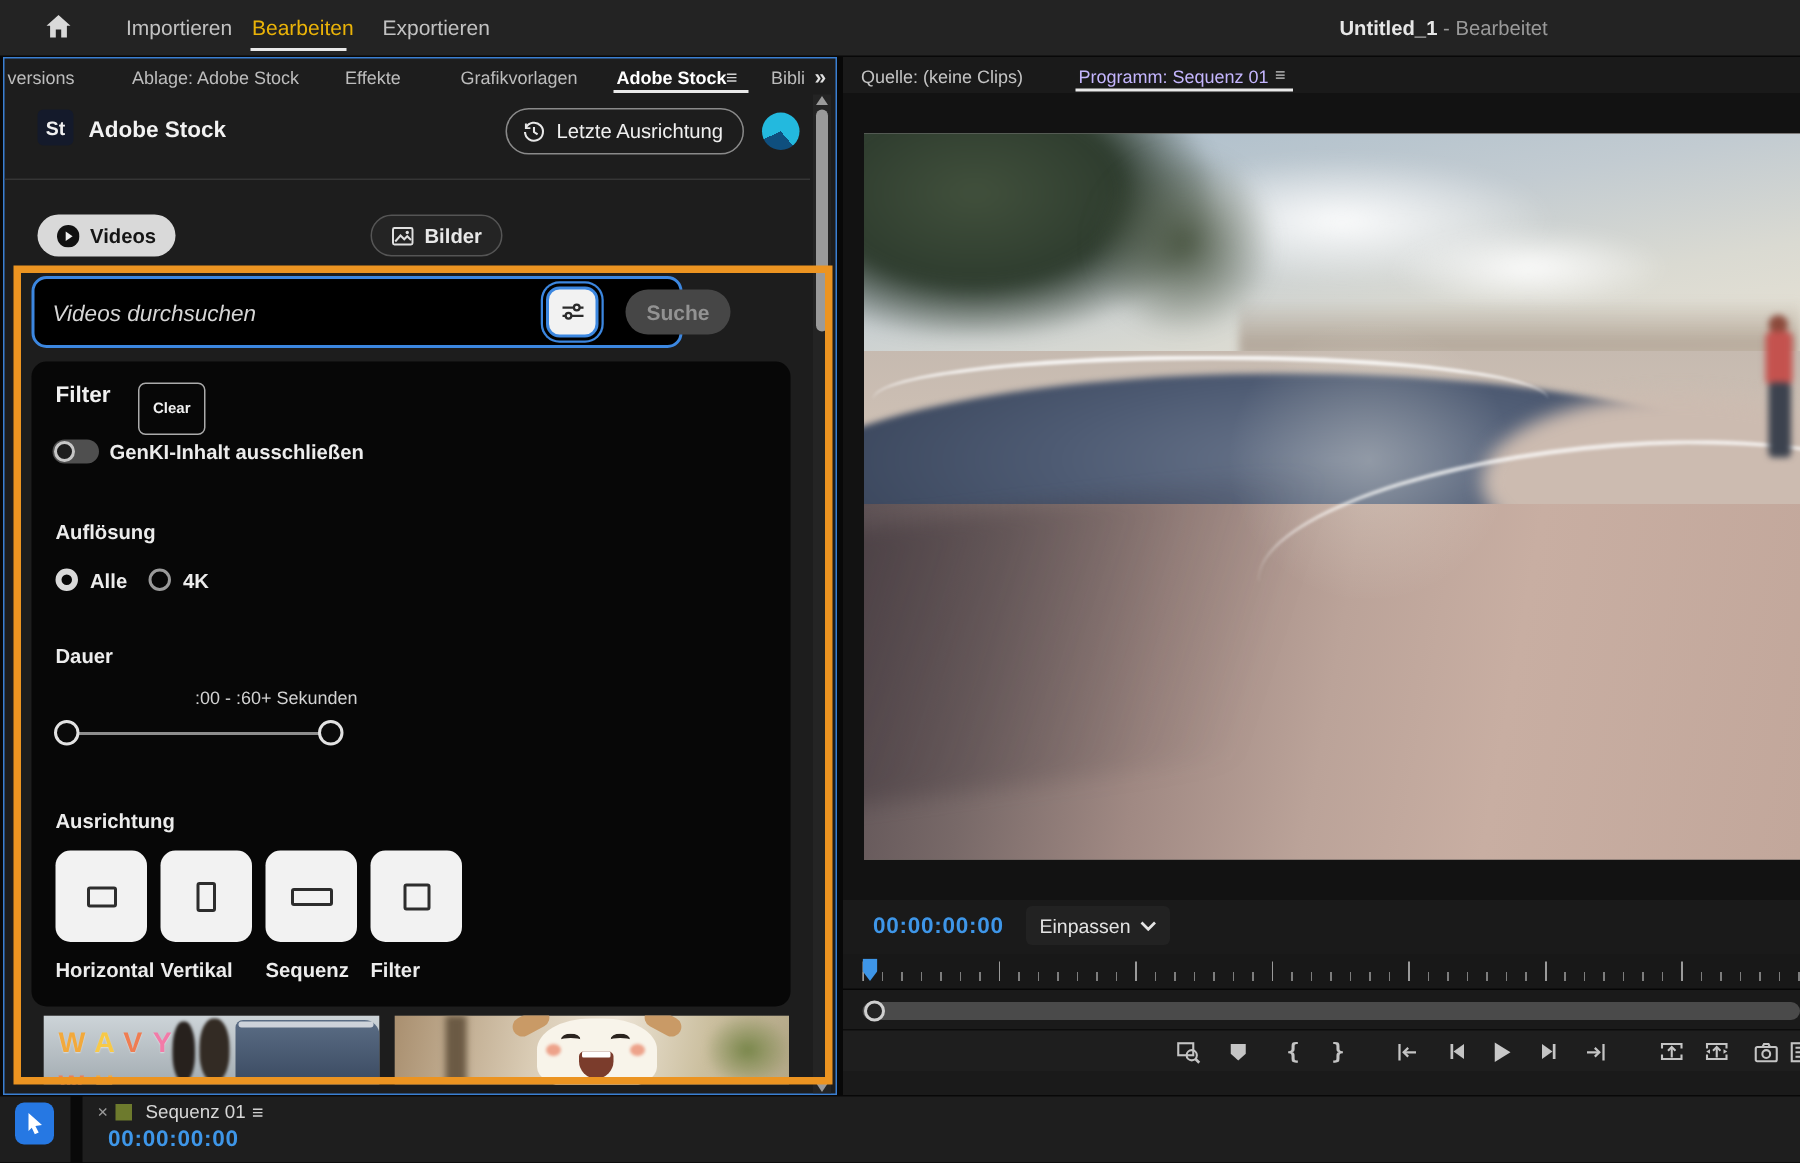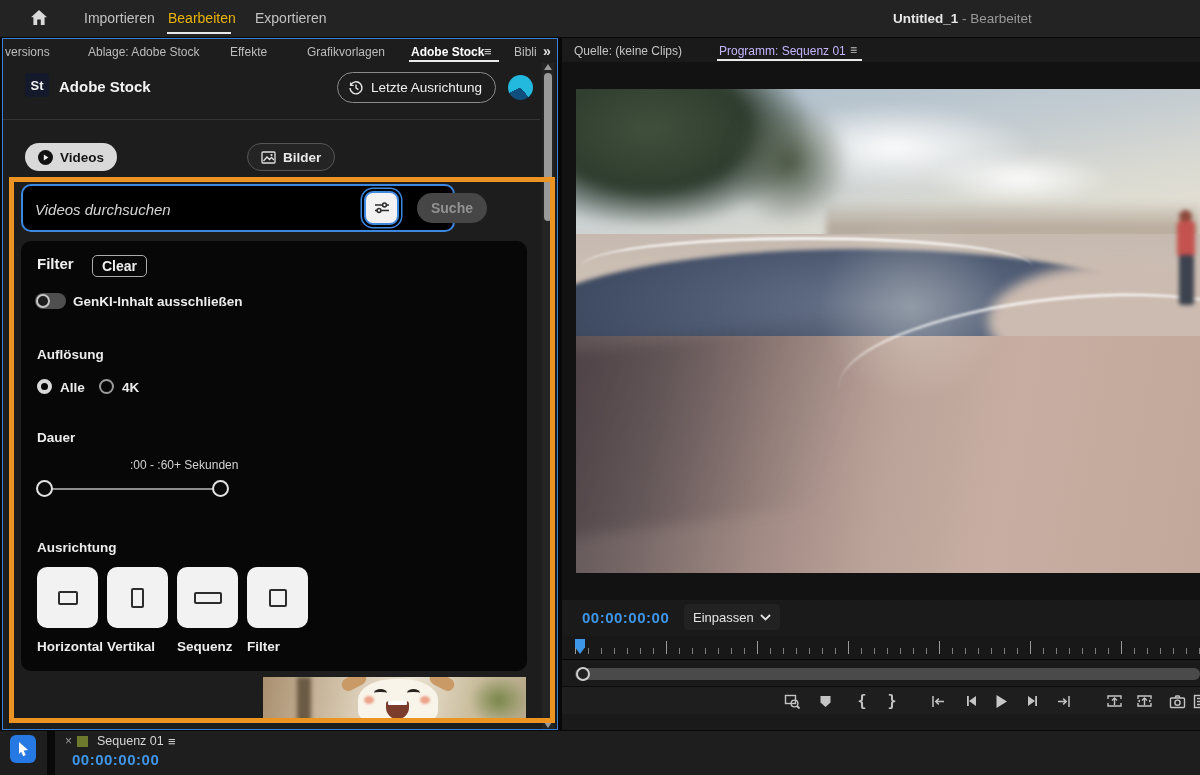--- a/index.html
+++ b/index.html
@@ -39,21 +39,21 @@
   .pill.off{background:#242424;color:#e8e8e8;border:1px solid #555}
 
   .search-box{position:absolute;left:18px;top:145px;width:434px;height:48px;background:#000;border:2px solid #3C87E0;border-radius:10px}
   .search-input{position:absolute;left:12px;top:12px;width:330px;height:22px;background:transparent;border:none;outline:none;font-style:italic;font-size:15px;color:#d6d6d6;font-family:"Liberation Sans",sans-serif}
   .search-input::placeholder{color:#d6d6d6;opacity:1}
   .filter-toggle-btn{position:absolute;left:341px;top:5px;width:35px;height:34px;background:#f2f2f2;border:2px solid #3C87E0;border-radius:9px;box-shadow:0 0 0 2px #000,0 0 0 3.5px #3C87E0;display:flex;align-items:center;justify-content:center}
   .suche-btn{position:absolute;left:394px;top:7px;width:70px;height:30px;border-radius:15px;background:#464646;color:#929292;font-size:14px;font-weight:700;display:flex;align-items:center;justify-content:center}
 
   .filter-card{position:absolute;left:18px;top:202px;width:506px;height:430px;background:#070707;border-radius:10px}
   .f-title{position:absolute;left:16px;top:14px;font-size:15px;font-weight:700;color:#f0f0f0}
-  .clear-btn{position:absolute;left:71px;top:14px;height:22px;padding:0 9px;border:1.6px solid #ababab;border-radius:5px;color:#f0f0f0;font-size:14px;font-weight:700;display:flex;align-items:center}
+  .clear-btn{position:absolute;left:71px;top:14px;height:35px;padding:0 9px;border:1.6px solid #ababab;border-radius:5px;color:#f0f0f0;font-size:10px;font-weight:700;display:flex;align-items:center}
   .toggle{position:absolute;left:14px;top:52px;width:31px;height:16px;border-radius:8px;background:#4f4f4f}
   .toggle .knob{position:absolute;left:1px;top:1px;width:14px;height:14px;border-radius:50%;background:#1d1d1d;border:2px solid #c6c6c6}
   .f-label{font-size:13.5px;font-weight:700;color:#ececec;position:absolute;white-space:nowrap}
   .radio{position:absolute;width:15px;height:15px;border-radius:50%}
   .radio.sel{border:4.6px solid #d9d9d9;background:#070707}
   .radio.un{border:2px solid #9a9a9a;background:transparent}
   .range-text{position:absolute;left:109px;top:217px;font-size:12px;color:#d2d2d2}
   .sl-track{position:absolute;left:23px;top:247px;width:176px;height:2px;background:#8d8d8d}
   .sl-handle{position:absolute;top:239px;width:17px;height:17px;border-radius:50%;border:2.4px solid #e2e2e2;background:#0a0a0a}
   .ori-btn{position:absolute;top:326px;width:61px;height:61px;background:#f2f2f2;border-radius:10px;display:flex;align-items:center;justify-content:center}
@@ -234,20 +234,33 @@
       </div>
     <div class="ori-btn" style="left:226px">
         <div class="ori-glyph" style="width:18px;height:18px"></div>
       </div>
     <div class="ori-label" style="left:16px">Horizontal</div>
     <div class="ori-label" style="left:86px">Vertikal</div>
     <div class="ori-label" style="left:156px">Sequenz</div>
     <div class="ori-label" style="left:226px">Filter</div>
   </div>
 
+  <div class="thumb" style="left:26px;width:224px">
+    <div style="position:absolute;inset:0;background:linear-gradient(180deg,#cdd4d8,#a3acb2)"></div>
+    <div style="position:absolute;left:128px;top:3px;width:96px;height:43px;background:linear-gradient(#5b6d85,#3a4a61);border-radius:5px 10px 0 0"></div>
+    <div style="position:absolute;left:130px;top:4px;width:90px;height:4px;background:rgba(255,255,255,.7);border-radius:3px"></div>
+    <div style="position:absolute;left:86px;top:4px;width:15px;height:40px;background:#27211d;border-radius:45%;filter:blur(1px)"></div>
+    <div style="position:absolute;left:104px;top:2px;width:20px;height:42px;background:#332b24;border-radius:45%;filter:blur(1px)"></div>
+    <div style="position:absolute;left:10px;top:8px">
+      <span class="wavy-letter">W</span><span class="wavy-letter">A</span><span class="wavy-letter">V</span><span class="wavy-letter">Y</span>
+    </div>
+    <div style="position:absolute;left:10px;top:36px">
+      <span class="wavy2-letter">W</span><span class="wavy2-letter">H</span>
+    </div>
+  </div>
   <div class="thumb" style="left:260px;width:263px">
     <div style="position:absolute;inset:0;background:linear-gradient(100deg,#a98f6f,#d9cbb4 35%,#ece3d5 55%,#cbbf9f 78%,#b4a888)"></div>
     <div style="position:absolute;left:34px;top:0;width:14px;height:46px;background:#6b5a44;filter:blur(2px)"></div>
     <div style="position:absolute;left:208px;top:0;width:55px;height:46px;background:radial-gradient(ellipse,#78864a,rgba(120,134,74,0) 75%);filter:blur(2px)"></div>
     <div style="position:absolute;left:78px;top:-2px;width:26px;height:13px;background:#c99a66;border-radius:8px;transform:rotate(-28deg)"></div>
     <div style="position:absolute;left:166px;top:-2px;width:26px;height:13px;background:#c99a66;border-radius:8px;transform:rotate(28deg)"></div>
     <div style="position:absolute;left:95px;top:2px;width:80px;height:46px;background:#f8f4ea;border-radius:45% 45% 30% 30%">
       <div style="position:absolute;left:16px;top:10px;width:13px;height:8px;border-top:3.5px solid #2a231e;border-radius:50% 50% 0 0"></div>
       <div style="position:absolute;left:49px;top:10px;width:13px;height:8px;border-top:3.5px solid #2a231e;border-radius:50% 50% 0 0"></div>
       <div style="position:absolute;left:6px;top:17px;width:10px;height:8px;background:#eda28a;border-radius:50%;filter:blur(1px)"></div>

